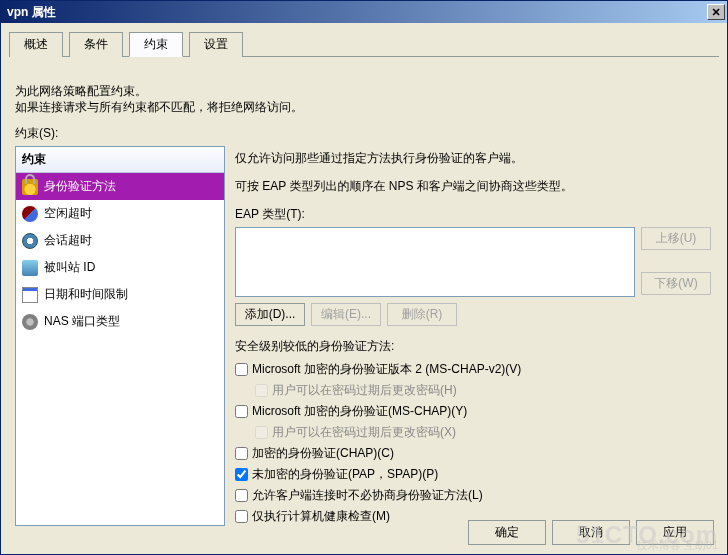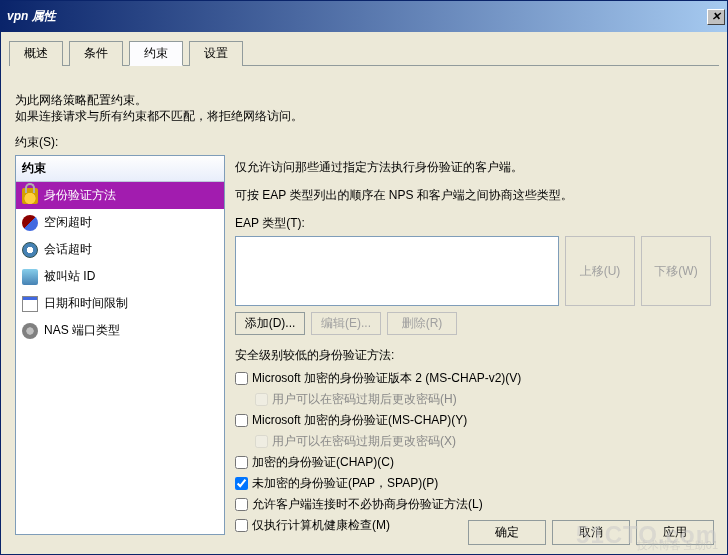--- a/index.html
+++ b/index.html
@@ -1,18 +1,18 @@
 <!DOCTYPE html>
 <html><head>
 <meta charset="utf-8">
 <style>
 * { box-sizing: border-box; margin: 0; padding: 0; }
 body { font-family: "Microsoft YaHei", "SimSun", Tahoma, sans-serif; font-size: 12px; background: #808080; width: 728px; height: 555px; overflow: hidden; position: relative; }
 .window { background: #ECE9D8; width: 728px; height: 555px; border: 1px solid #0A246A; }
-.titlebar { background: linear-gradient(to right, #0A246A, #A6CAF0); color: white; height: 31px; display: flex; align-items: center; justify-content: space-between; padding: 0 2px 0 6px; font-weight: bold; font-style: italic; }
+.titlebar { background: linear-gradient(to right, #0A246A, #A6CAF0); color: white; height: 22px; display: flex; align-items: center; justify-content: space-between; padding: 0 2px 0 6px; font-weight: bold; }
 .titlebar .close-btn { width: 18px; height: 16px; background: #C0C0C0; border: 1px solid #fff; border-right-color: #404040; border-bottom-color: #404040; display: flex; align-items: center; justify-content: center; font-family: Arial; font-size: 11px; font-weight: bold; cursor: pointer; color: #000; }
 .tabs { display: flex; margin: 8px 8px 0 8px; }
 .tab { padding: 3px 14px; border: 1px solid #919B9C; border-bottom: none; background: #ECE9D8; margin-right: 6px; cursor: pointer; position: relative; top: 1px; }
 .tab.active { background: #FCFCFE; z-index: 2; border-bottom: 1px solid #FCFCFE; }
 .tab-line { border-bottom: 1px solid #919B9C; margin: 0 8px; }
 .content { padding: 10px 14px; height: 460px; }
 .desc { margin-bottom: 10px; line-height: 16px; margin-top: 16px; }
 .field-label { margin-bottom: 4px; }
 .main-area { display: flex; gap: 8px; }
 .side-list { width: 210px; height: 380px; border: 1px solid #7F9DB9; background: white; }
@@ -25,21 +25,21 @@
 .icon-clock1 { background: linear-gradient(135deg, #8B0000 50%, #4169E1 50%); border-radius: 50%; }
 .icon-clock2 { background: radial-gradient(circle, #fff 30%, #4682B4 35%); border-radius: 50%; border: 1px solid #2F4F4F; }
 .icon-phone { background: linear-gradient(to bottom, #87CEEB, #4682B4); border-radius: 2px; }
 .icon-calendar { background: #fff; border: 1px solid #888; position: relative; }
 .icon-calendar::before { content: ""; position: absolute; top: 0; left: 0; right: 0; height: 3px; background: #4169E1; }
 .icon-nas { background: radial-gradient(ellipse at center, #C0C0C0 30%, #808080 35%); border-radius: 50%; }
 .right-pane { flex: 1; padding: 4px 2px; }
 .right-pane p { margin-bottom: 12px; line-height: 16px; }
 .eap-row { display: flex; gap: 6px; }
 .eap-list { flex: 1; height: 70px; border: 1px solid #7F9DB9; background: white; }
-.updown { display: flex; flex-direction: row; gap: 6px; }
+.updown { display: flex; flex-direction: column; gap: 22px; }
 .btn { background: #ECE9D8; border: 1px solid #919B9C; padding: 2px 8px; min-width: 70px; cursor: pointer; font-size: 12px; font-family: inherit; }
 .btn.disabled { color: #A0A0A0; border-color: #C0C0C0; }
 .btn-row { margin-top: 6px; display: flex; gap: 6px; }
 .sec-label { margin-top: 12px; margin-bottom: 4px; }
 .check-line { display: flex; align-items: center; gap: 4px; padding: 2px 0; }
 .check-line.indent { margin-left: 20px; color: #888; }
 .check-line input[type="checkbox"] { width: 13px; height: 13px; }
 .check-line.indent input[type="checkbox"] { opacity: 0.5; }
 .bottom-bar { position: absolute; bottom: 10px; right: 14px; display: flex; gap: 6px; }
 .bottom-bar .btn { min-width: 78px; padding: 3px 8px; }

